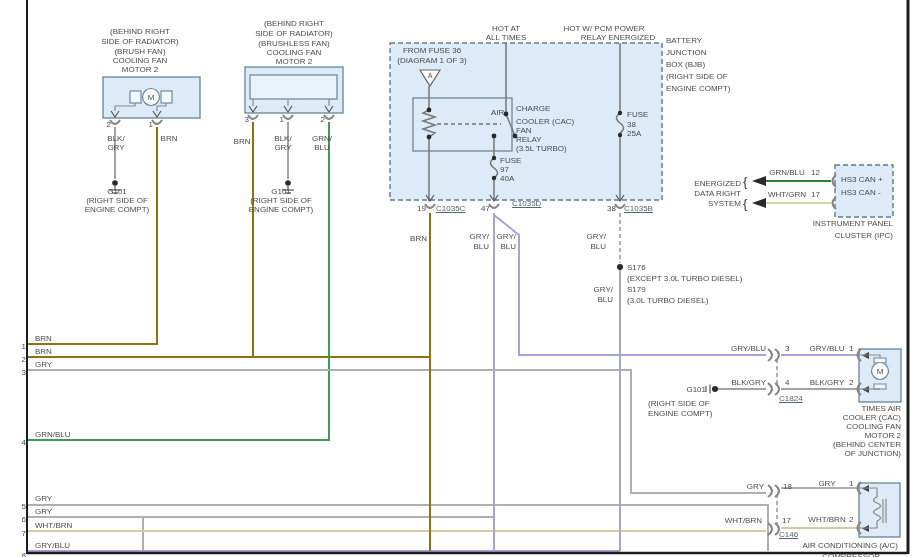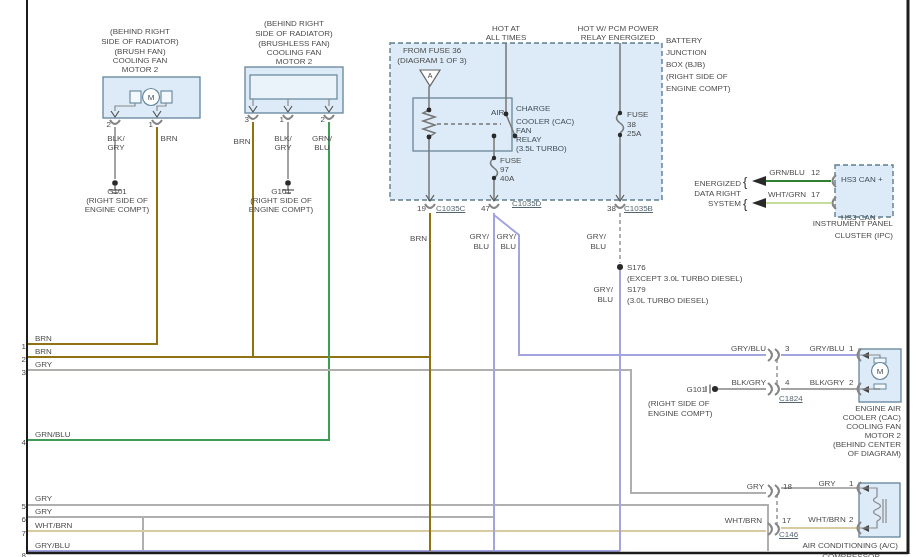--- a/index.html
+++ b/index.html
@@ -236,21 +236,21 @@
   <div class="t r" style="left:26px;top:355px">2</div>
   <div class="t r" style="left:26px;top:368px">3</div>
   <div class="t r" style="left:26px;top:438px">4</div>
   <div class="t r" style="left:26px;top:502px">5</div>
   <div class="t r" style="left:26px;top:515px">6</div>
   <div class="t r" style="left:26px;top:529px">7</div>
   <div class="t r" style="left:26px;top:551px">8</div>
 
   <div class="t c" style="left:506px;top:24px">HOT AT</div>
   <div class="t c" style="left:506px;top:33px">ALL TIMES</div>
-  <div class="t c" style="left:618px;top:24px">HOT W/ PCM POWER</div>
+  <div class="t c" style="left:604px;top:24px">HOT W/ PCM POWER</div>
   <div class="t c" style="left:618px;top:33px">RELAY ENERGIZED</div>
   <div class="t c" style="left:432px;top:46px">FROM FUSE 36</div>
   <div class="t c" style="left:432px;top:56px">(DIAGRAM 1 OF 3)</div>
   <div class="t c" style="left:430px;top:71px;font-size:7px">A</div>
   <div class="t s" style="left:516px;top:104px">CHARGE</div>
   <div class="t s" style="left:491px;top:108px">AIR</div>
   <div class="t s" style="left:516px;top:117px">COOLER (CAC)</div>
   <div class="t s" style="left:516px;top:126px">FAN</div>
   <div class="t s" style="left:516px;top:135px">RELAY</div>
   <div class="t s" style="left:516px;top:144px">(3.5L TURBO)</div>
@@ -290,43 +290,43 @@
   <div class="t r" style="left:741px;top:179px">ENERGIZED</div>
   <div class="t r" style="left:741px;top:189px">DATA RIGHT</div>
   <div class="t r" style="left:741px;top:199px">SYSTEM</div>
   <div class="t brace" style="left:743px;top:174px">{</div>
   <div class="t brace" style="left:743px;top:196px">{</div>
   <div class="t c" style="left:787px;top:168px">GRN/BLU</div>
   <div class="t r" style="left:820px;top:168px">12</div>
   <div class="t c" style="left:787px;top:190px">WHT/GRN</div>
   <div class="t r" style="left:820px;top:190px">17</div>
   <div class="t s" style="left:841px;top:175px">HS3 CAN +</div>
-  <div class="t s" style="left:841px;top:213px">HS3 CAN -</div>
+  <div class="t s" style="left:841px;top:188px">HS3 CAN -</div>
   <div class="t r" style="left:893px;top:219px">INSTRUMENT PANEL</div>
   <div class="t r" style="left:893px;top:231px">CLUSTER (IPC)</div>
 
   <div class="t r" style="left:766px;top:344px">GRY/BLU</div>
   <div class="t" style="left:785px;top:344px">3</div>
   <div class="t c" style="left:827px;top:344px">GRY/BLU</div>
   <div class="t" style="left:849px;top:344px">1</div>
   <div class="t r" style="left:766px;top:378px">BLK/GRY</div>
   <div class="t" style="left:785px;top:378px">4</div>
   <div class="t c" style="left:827px;top:378px">BLK/GRY</div>
   <div class="t" style="left:849px;top:378px">2</div>
   <div class="t k" style="left:779px;top:394px">C1824</div>
   <div class="t r" style="left:706px;top:385px">G101</div>
   <div class="t" style="left:648px;top:399px">(RIGHT SIDE OF</div>
   <div class="t" style="left:648px;top:409px">ENGINE COMPT)</div>
   <div class="t c s" style="left:880px;top:367px">M</div>
-  <div class="t r" style="left:901px;top:404px">ENGINE AIR</div>
+  <div class="t r" style="left:901px;top:404px">TIMES AIR</div>
   <div class="t r" style="left:901px;top:413px">COOLER (CAC)</div>
   <div class="t r" style="left:901px;top:422px">COOLING FAN</div>
   <div class="t r" style="left:901px;top:431px">MOTOR 2</div>
   <div class="t r" style="left:901px;top:440px">(BEHIND CENTER</div>
-  <div class="t r" style="left:901px;top:449px">OF DIAGRAM)</div>
+  <div class="t r" style="left:901px;top:449px">OF JUNCTION)</div>
 
   <div class="t r" style="left:764px;top:482px">GRY</div>
   <div class="t" style="left:783px;top:482px">18</div>
   <div class="t c" style="left:827px;top:479px">GRY</div>
   <div class="t" style="left:849px;top:479px">1</div>
   <div class="t r" style="left:762px;top:516px">WHT/BRN</div>
   <div class="t" style="left:782px;top:516px">17</div>
   <div class="t c" style="left:827px;top:515px">WHT/BRN</div>
   <div class="t" style="left:849px;top:515px">2</div>
   <div class="t k" style="left:779px;top:530px">C146</div>

